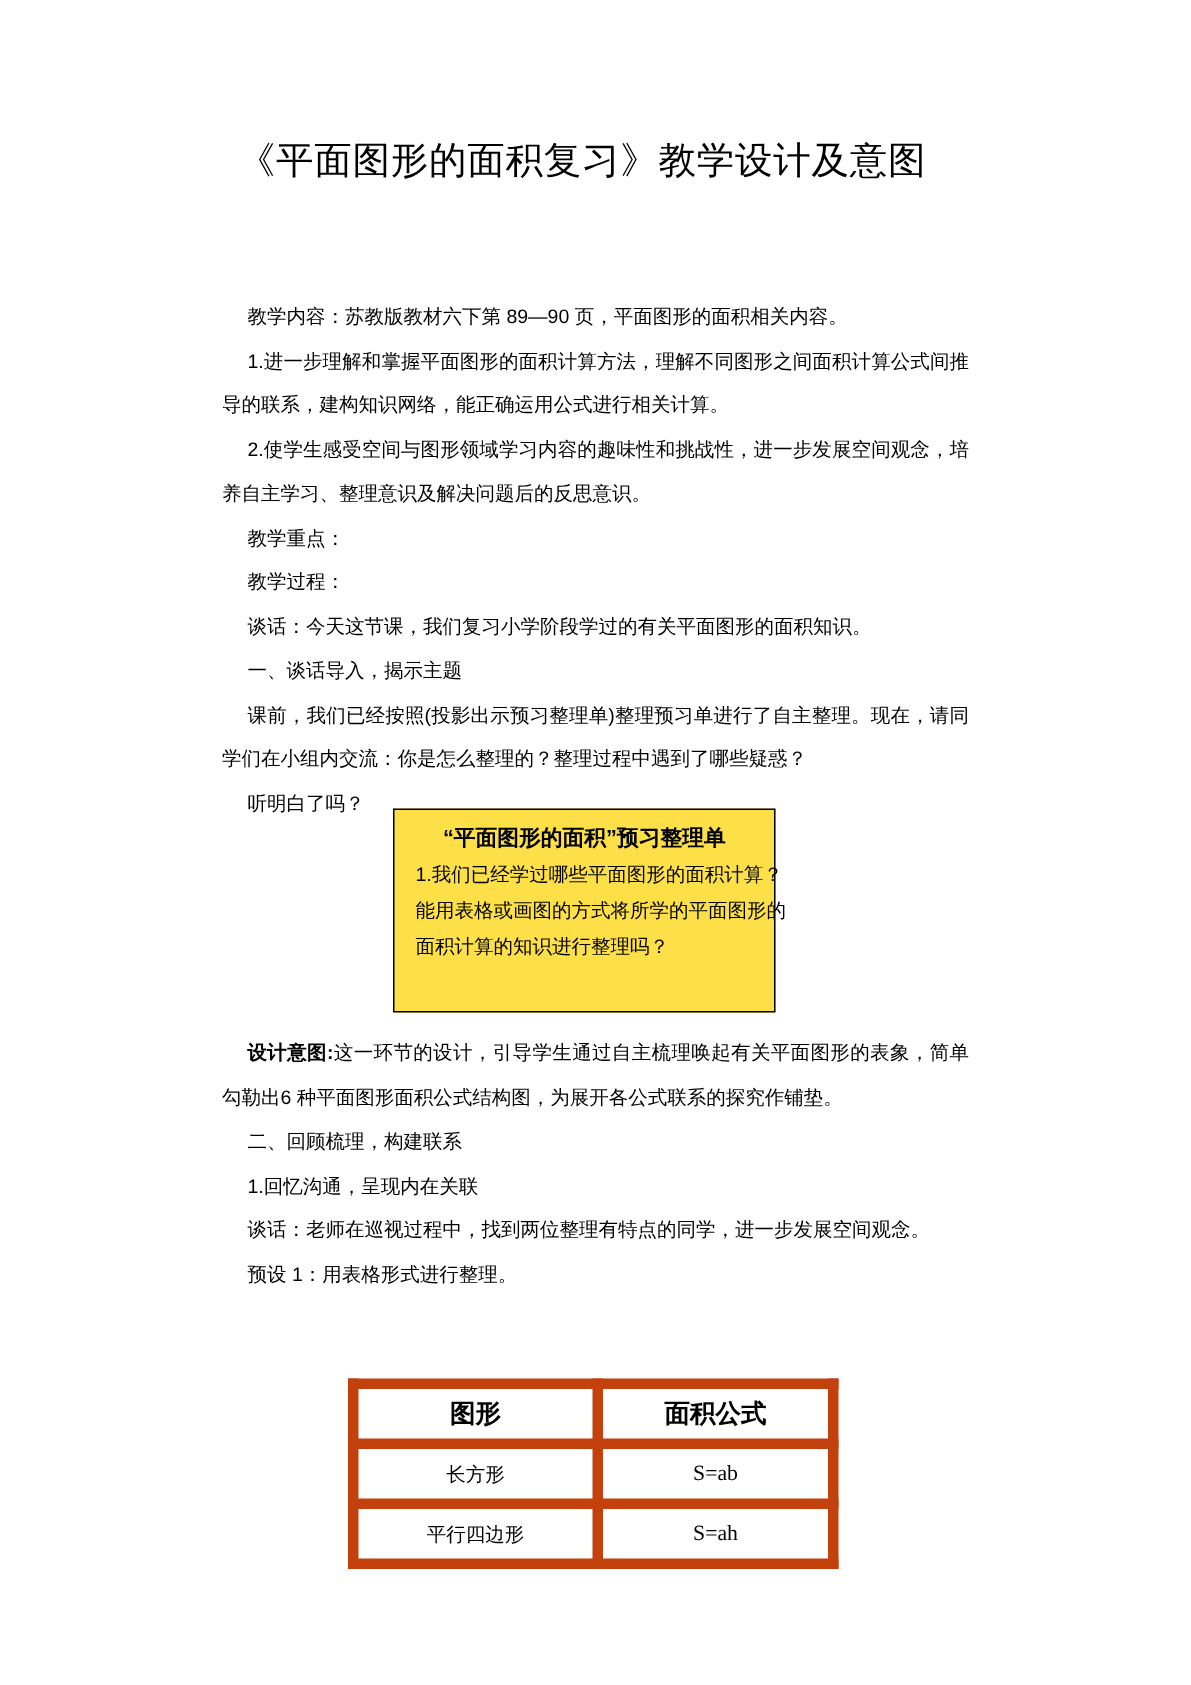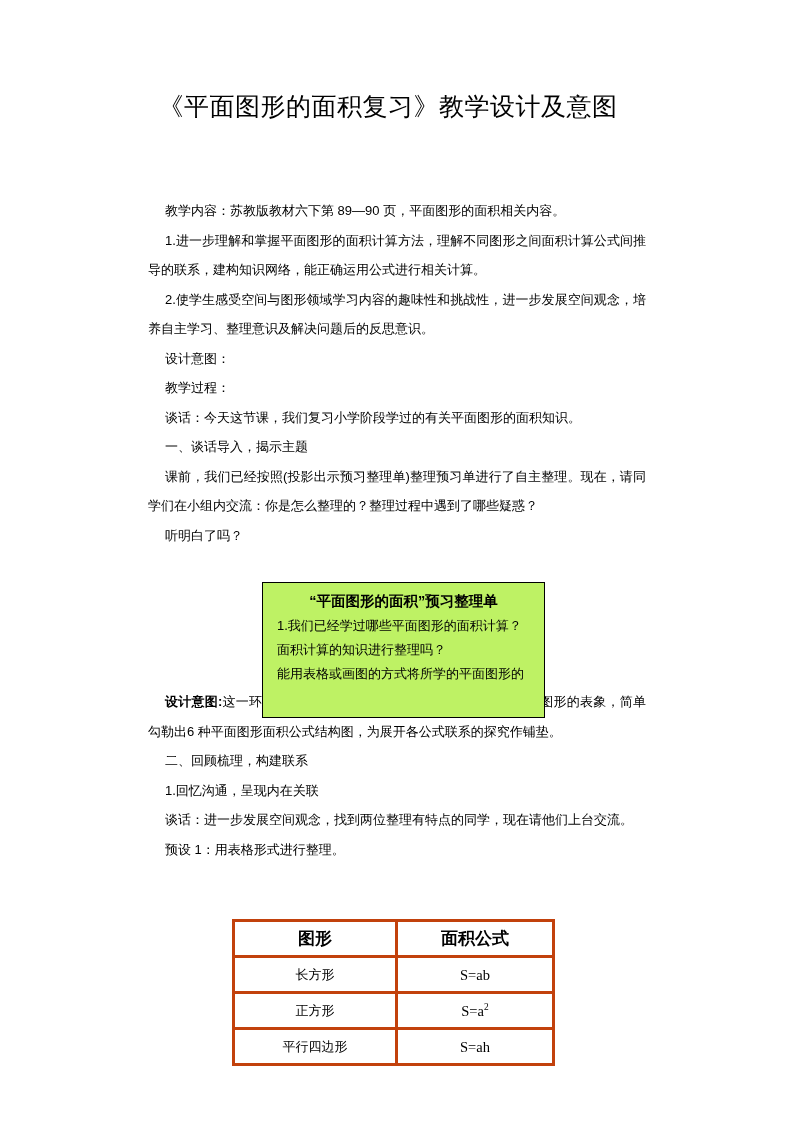--- a/index.html
+++ b/index.html
@@ -54,26 +54,26 @@
   }
   .bold {
     font-weight: bold;
   }
   .spacer-box {
     height: 137px;
   }
   .prep-box {
     position: absolute;
     left: 262px;
-    top: 582px;
-    width: 283px;
+    top: 539px;
+    width: 255px;
     height: 136px;
     border: 1px solid #000;
     box-sizing: border-box;
-    background: #bef264;
+    background: #fde047;
   }
   .prep-title {
     text-align: center;
     font-weight: bold;
     font-size: 14.5px;
     font-family: "Liberation Sans", "DejaVu Sans", sans-serif;
     margin-top: 9px;
     margin-bottom: 3px;
   }
   .prep-line {
@@ -86,21 +86,21 @@
   }
   .shapes-table {
     position: absolute;
     left: 232px;
     top: 919px;
     width: 320px;
     border-collapse: collapse;
     table-layout: fixed;
   }
   .shapes-table td, .shapes-table th {
-    border: 3px solid #c2410c;
+    border: 7px solid #c2410c;
     text-align: center;
     font-family: "Liberation Sans", "DejaVu Sans", sans-serif;
     padding: 0;
     height: 33px;
     vertical-align: middle;
   }
   .shapes-table th {
     font-size: 17px;
     font-weight: bold;
   }
@@ -119,64 +119,60 @@
 <body>
 
 <div class="page">
 
   <div class="doc-title">《平面图形的面积复习》教学设计及意图</div>
 
   <div class="body-block">
     <p class="para indent">教学内容：苏教版教材六下第 89—90 页，平面图形的面积相关内容。</p>
     <p class="para indent">1.进一步理解和掌握平面图形的面积计算方法，理解不同图形之间面积计算公式间推导的联系，建构知识网络，能正确运用公式进行相关计算。</p>
     <p class="para indent">2.使学生感受空间与图形领域学习内容的趣味性和挑战性，进一步发展空间观念，培养自主学习、整理意识及解决问题后的反思意识。</p>
-    <p class="para indent">设计意图：</p>
+    <p class="para indent">教学重点：</p>
     <p class="para indent">教学过程：</p>
     <p class="para indent">谈话：今天这节课，我们复习小学阶段学过的有关平面图形的面积知识。</p>
     <p class="para indent">一、谈话导入，揭示主题</p>
     <p class="para indent">课前，我们已经按照(投影出示预习整理单)整理预习单进行了自主整理。现在，请同学们在小组内交流：你是怎么整理的？整理过程中遇到了哪些疑惑？</p>
     <p class="para indent">听明白了吗？</p>
 
     <div class="spacer-box"></div>
 
     <p class="para indent"><span class="bold">设计意图:</span><span>这一环节的设计，引导学生通过自主梳理唤起有关平面图形的表象，简单勾勒出6 种平面图形面积公式结构图，为展开各公式联系的探究作铺垫。</span></p>
 
     <p class="para indent">二、回顾梳理，构建联系</p>
     <p class="para indent">1.回忆沟通，呈现内在关联</p>
-    <p class="para indent">谈话：进一步发展空间观念，找到两位整理有特点的同学，现在请他们上台交流。</p>
+    <p class="para indent">谈话：老师在巡视过程中，找到两位整理有特点的同学，进一步发展空间观念。</p>
     <p class="para indent">预设 1：用表格形式进行整理。</p>
   </div>
 
   <div class="prep-box">
     <div class="prep-title">“平面图形的面积”预习整理单</div>
     <div class="prep-line">1.我们已经学过哪些平面图形的面积计算？</div>
+    <div class="prep-line">能用表格或画图的方式将所学的平面图形的</div>
     <div class="prep-line">面积计算的知识进行整理吗？</div>
-    <div class="prep-line">能用表格或画图的方式将所学的平面图形的</div>
   </div>
 
   <table class="shapes-table">
     <colgroup>
         <col class="c1">
         <col class="c2">
       </colgroup>
     <thead>
       <tr>
         <th>图形</th>
         <th>面积公式</th>
       </tr>
     </thead>
     <tbody>
       <tr>
         <td class="shape-name">长方形</td>
         <td class="formula"><span>S=ab</span><sup></sup></td>
       </tr>
       <tr>
-        <td class="shape-name">正方形</td>
-        <td class="formula"><span>S=a</span><sup>2</sup></td>
-      </tr>
-      <tr>
         <td class="shape-name">平行四边形</td>
         <td class="formula"><span>S=ah</span><sup></sup></td>
       </tr>
     </tbody>
   </table>
 
 </div>
 
 </body></html>

